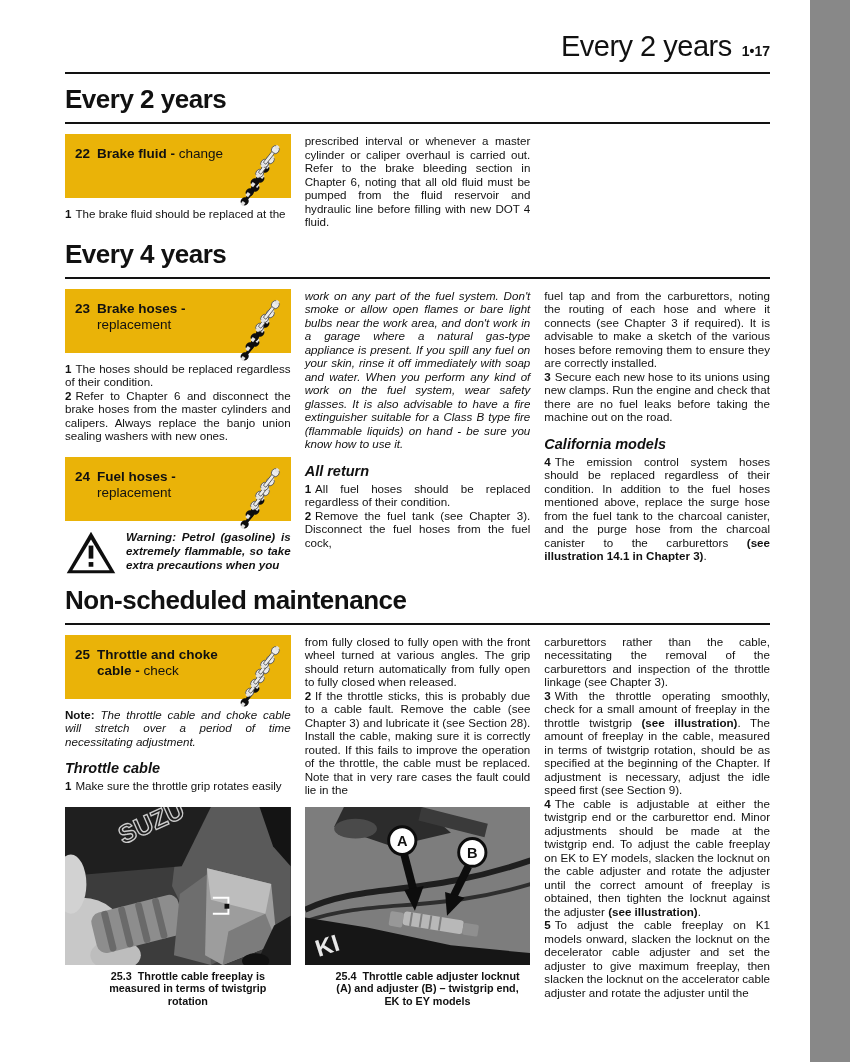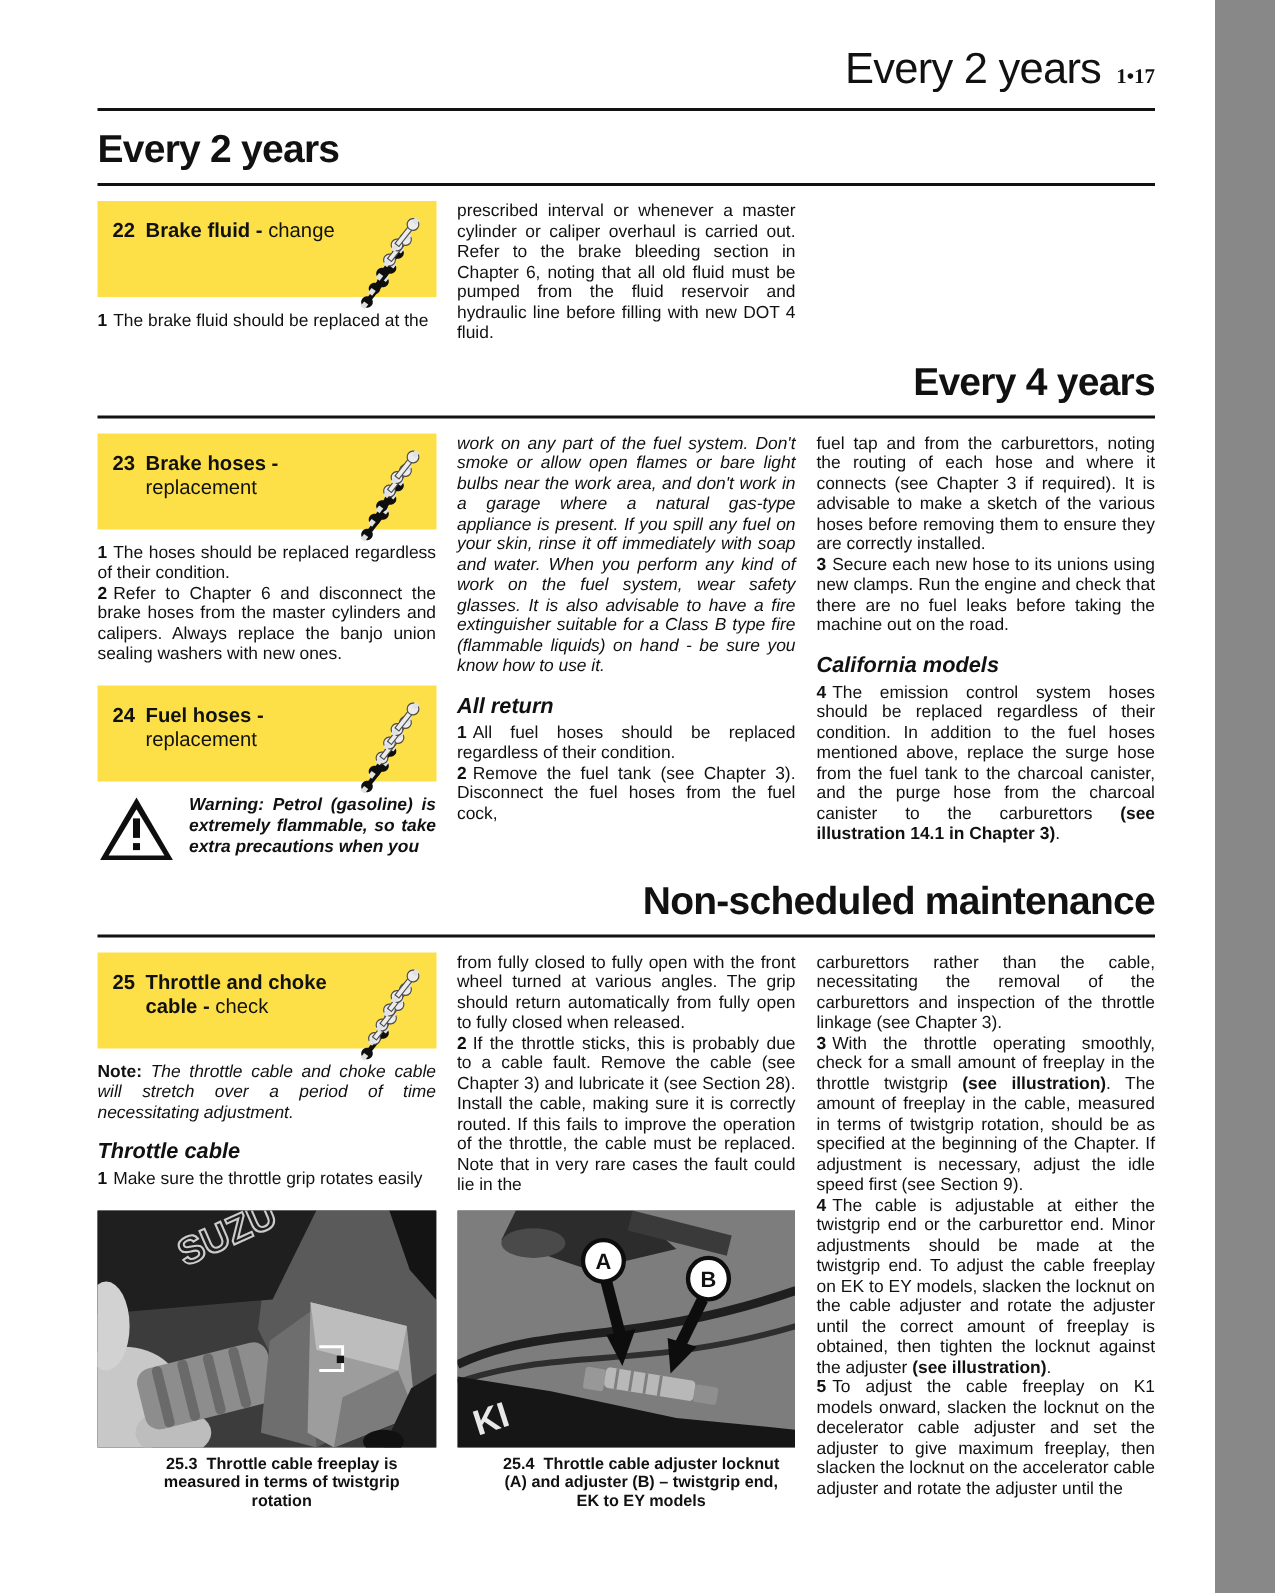--- a/index.html
+++ b/index.html
@@ -9,41 +9,41 @@
     background:#ffffff;
     box-sizing:border-box;
     padding:30px 40px 0 65px;
     font-family:"Liberation Sans","DejaVu Sans",sans-serif;
     color:#111;
     overflow:hidden;
   }
   
   .page-header{display:flex;justify-content:flex-end;align-items:baseline;gap:10px;height:42px;}
   .ph-title{font-size:29px;font-weight:400;letter-spacing:-0.5px;}
-  .ph-num{font-size:14px;font-weight:700;font-family:Liberation Serif, serif;}
+  .ph-num{font-size:14px;font-weight:700;}
   .rule{height:2px;background:#121212;margin:0;}
   
   h1.sec{
     font-size:26px;font-weight:700;letter-spacing:-0.5px;
     margin:10px 0 7px 0;
   }
   
   .cols{display:grid;grid-template-columns:1fr 1fr 1fr;column-gap:14px;margin-top:10px;}
   .cell{min-width:0;}
   
   p.body{margin:0;text-align:justify;font-size:11.6px;line-height:13.5px;}
   p.body b.num{margin-right:4px;}
   p.warncont{font-weight:400;font-style:italic;}
   .subhead{font-size:14.5px;font-weight:700;font-style:italic;margin:12px 0 3px 0;}
   .notep{margin-top:8px;}
   .notep .nlabel{font-weight:700;}
   .notep .ntext{font-style:italic;}
   
   .taskbox{
-    position:relative;background:#fde047;
+    position:relative;background:#eab308;
     padding:12px 52px 12px 10px;
     min-height:40px;margin-bottom:9px;
     display:flex;align-items:flex-start;
   }
   .tb-num{font-weight:700;font-size:13.5px;margin-right:7px;line-height:16px;}
   .tb-text{font-size:13.5px;line-height:16px;}
   .tb-text b{font-weight:700;}
   .wrenches{position:absolute;right:6px;top:9px;width:48px;height:56px;}
   .wr{position:absolute;width:26px;height:9px;transform:rotate(-52deg);overflow:visible;}
   .wr .wbody{fill:#ececec;stroke:#4a4a4a;stroke-width:0.9;}
@@ -57,21 +57,21 @@
   .photo-cell{padding-top:10px;}
   .photo{display:block;width:100%;height:158px;background:#3a3a3a;}
   .caption{
     font-size:10.8px;font-weight:700;text-align:center;
     line-height:12.8px;margin-top:5px;padding:0 4px;margin-left:20px;
   }
   
   .ns .c3cell{grid-column:3;grid-row:1 / span 2;}
   .ns .r2c1{grid-column:1;grid-row:2;align-self:start;}
   .ns .r2c2{grid-column:2;grid-row:2;align-self:start;}
-  .mt26{margin-top:26px;text-align:right;}
+  .mt26{margin-top:26px;}
 </style>
 </head>
 <body>
 
 <div class="page">
 
   <div class="page-header">
     <span class="ph-title">Every 2 years</span>
     <span class="ph-num">1•17</span>
   </div>

